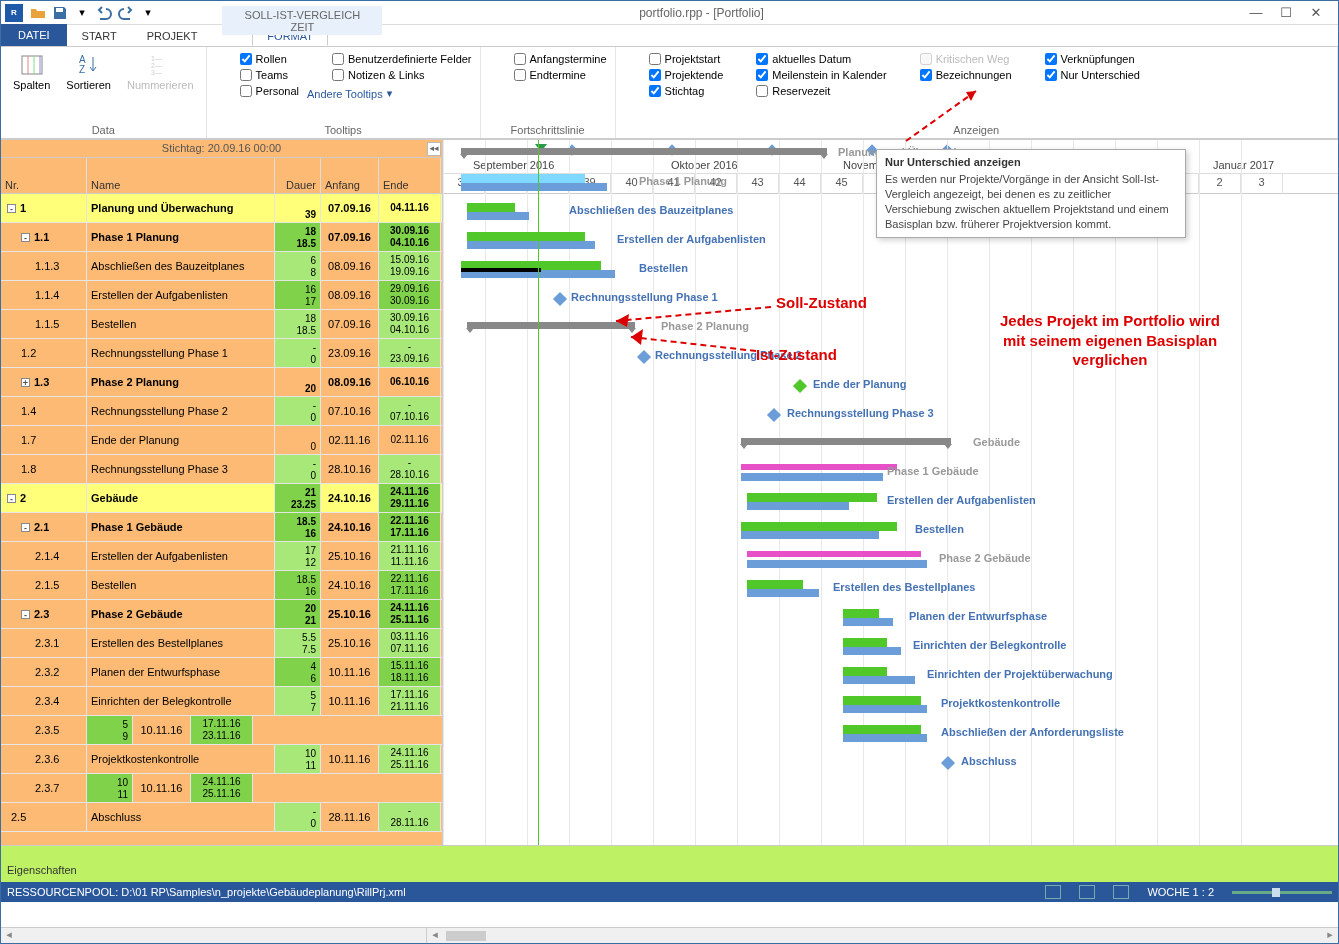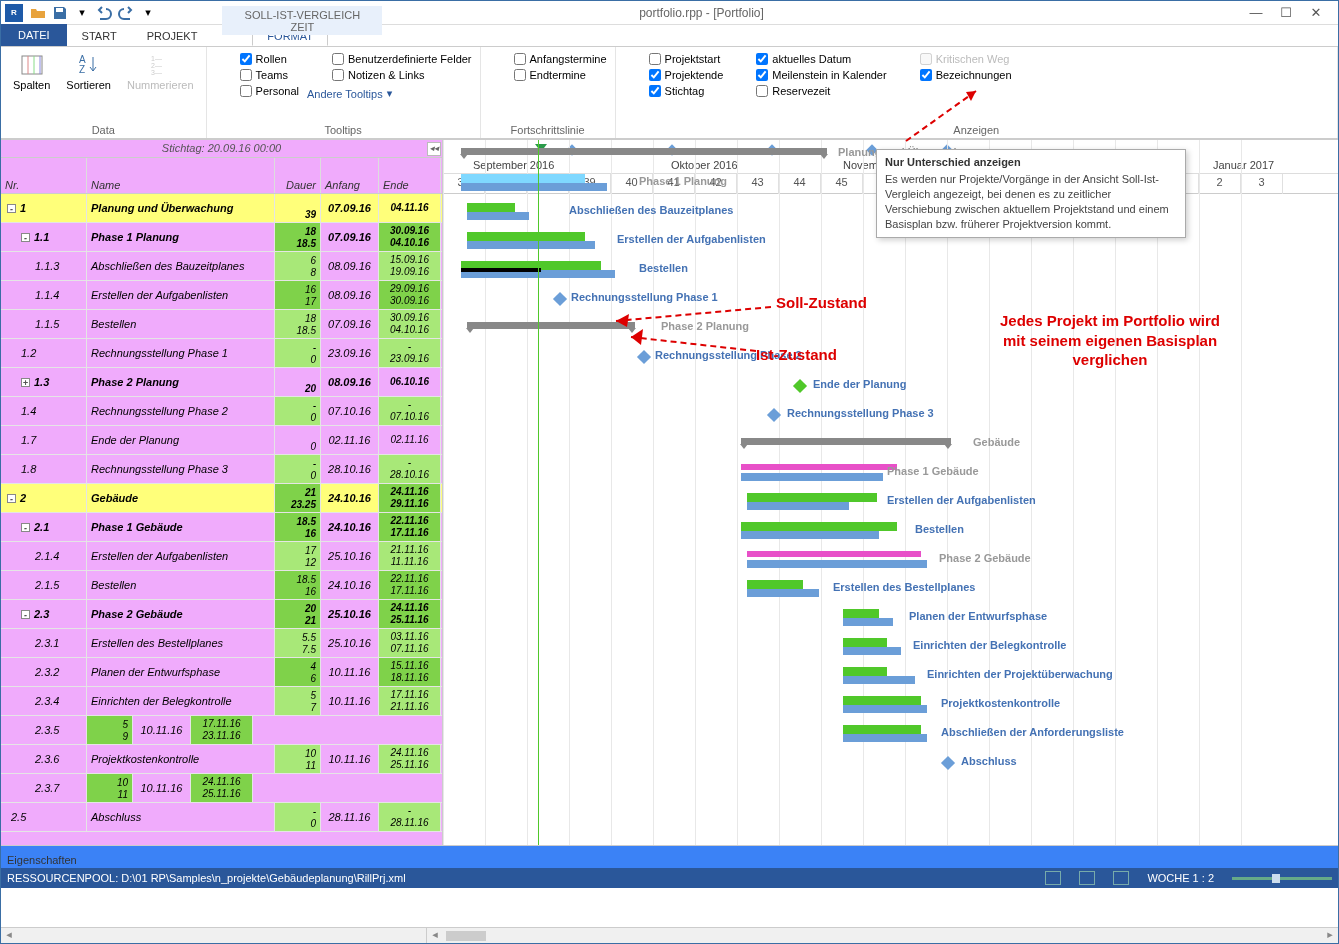--- a/index.html
+++ b/index.html
@@ -40,21 +40,21 @@
 .tooltip-pop .tt-body { color: #444; line-height: 1.35; }
 
 
 .annot { position: absolute; color: #d00; font-weight: bold; font-size: 15px; z-index: 40; pointer-events: none; }
 .arrow-dash { position: absolute; z-index: 39; pointer-events: none; }
 
 
 .main { display: flex; height: 706px; border-top: 1px solid #ccc; position: relative; }
 
 
-.left-pane { width: 442px; border-right: 1px solid #ccc; background: #f0abfc; display: flex; flex-direction: column; overflow: hidden; font-style: italic; }
+.left-pane { width: 442px; border-right: 1px solid #ccc; background: #fdba74; display: flex; flex-direction: column; overflow: hidden; }
 .stichtag-row { height: 18px; text-align: center; font-size: 11px; color: #555; border-bottom: 1px solid #ccc; padding-top: 2px; }
 .collapse-toggle { position: absolute; left: 426px; top: 2px; width: 14px; height: 14px; border: 1px solid #bbb; font-size: 9px; text-align: center; color: #666; cursor: pointer; background: #fff; }
 .col-headers { display: flex; height: 36px; border-bottom: 1px solid #ccc; font-size: 11px; }
 .ch { border-right: 1px solid #ddd; padding: 2px 4px; display: flex; align-items: flex-end; color: #333; }
 .grid-body { flex: 1; overflow: hidden; }
 .grow { display: flex; height: 29px; border-bottom: 1px solid #e5e5e5; align-items: stretch; font-size: 11px; }
 .grow.summary { font-weight: bold; }
 .grow.top { background: #ffff7a; }
 .cell { border-right: 1px solid #e5e5e5; padding: 0 4px; display: flex; align-items: center; overflow: hidden; white-space: nowrap; }
 .cell.nr { width: 86px; }
@@ -83,21 +83,21 @@
 .bar.act2 { background: #e850c8; top: 5px; height: 6px; }
 .bar.black { background: #000; height: 4px; top: 12px; }
 .milestone { position: absolute; width: 10px; height: 10px; transform: rotate(45deg); background: #6b9ed8; top: 9px; }
 .milestone.grn { background: #50c82a; }
 .bar-label { position: absolute; font-size: 11px; color: #4472b4; white-space: nowrap; font-weight: bold; top: 6px; }
 .bar-label.gray { color: #999; }
 
 
 .hscroll { position: absolute; bottom: 0; left: 0; right: 0; height: 16px; background: #f0f0f0; border-top: 1px solid #ccc; display: flex; }
 .hscroll .thumb { background: #ccc; height: 10px; margin: 3px; width: 40px; }
-.props-bar { height: 23px; border-top: 1px solid #ccc; padding: 8px 6px; font-size: 11px; color: #333; background: #3b82f6; }
+.props-bar { height: 32px; border-top: 1px solid #ccc; padding: 18px 6px; font-size: 11px; color: #333; background: #bef264; }
 .statusbar { height: 20px; background: #2a579a; color: #fff; display: flex; align-items: center; padding: 0 6px; font-size: 11px; justify-content: space-between; }
 .statusbar .status-right { display: flex; align-items: center; gap: 18px; }
 .status-icon { width: 16px; height: 14px; border: 1px solid #7aa; background: #2a579a; }
 .zoom-slider { width: 100px; height: 3px; background: #6a8; position: relative; }
 .zoom-slider::after { content: ''; position: absolute; left: 40px; top: -3px; width: 8px; height: 9px; background: #cde; }
 
 
 .ico { width: 16px; height: 16px; }
 </style>
 </head>
@@ -262,20 +262,30 @@
           </label>
       </div>
       <div class="chk-col">
         <label class="chk disabled">
             <input type="checkbox" disabled="" style="">
             <span>Kritischen Weg</span>
           </label>
         <label class="chk">
             <input type="checkbox" checked="" style="">
             <span>Bezeichnungen</span>
+          </label>
+      </div>
+      <div class="chk-col">
+        <label class="chk">
+            <input type="checkbox" checked="" style="">
+            <span>Verknüpfungen</span>
+          </label>
+        <label class="chk">
+            <input type="checkbox" checked="" style="">
+            <span>Nur Unterschied</span>
           </label>
       </div>
     </div>
     <div class="rgroup-label">Anzeigen</div>
   </div>
 </div>
 
 <div class="tooltip-pop">
   <div class="tt-title">Nur Unterschied anzeigen</div>
   <div class="tt-body">Es werden nur Projekte/Vorgänge in der Ansicht Soll-Ist-Vergleich angezeigt, bei denen es zu zeitlicher Verschiebung zwischen aktuellem Projektstand und einem Basisplan bzw. früherer Projektversion kommt.</div>

